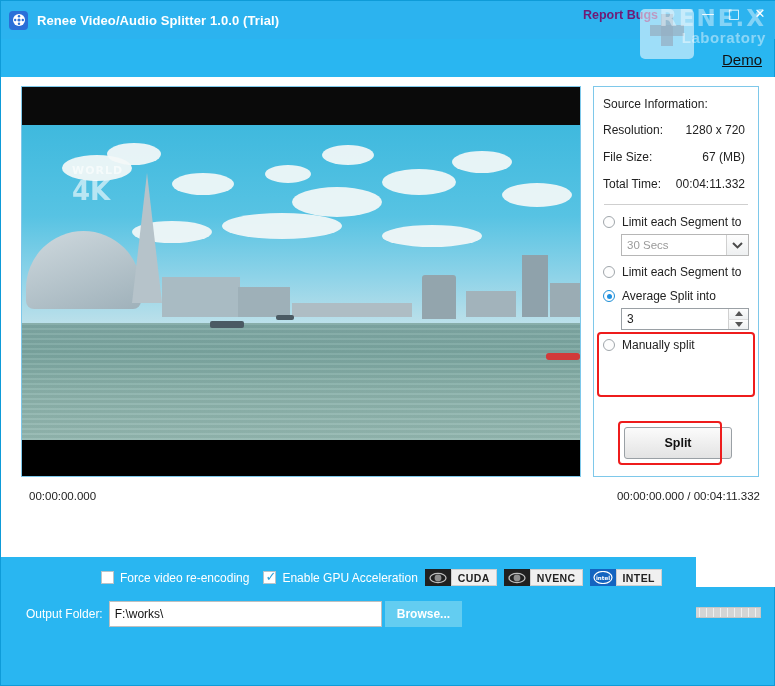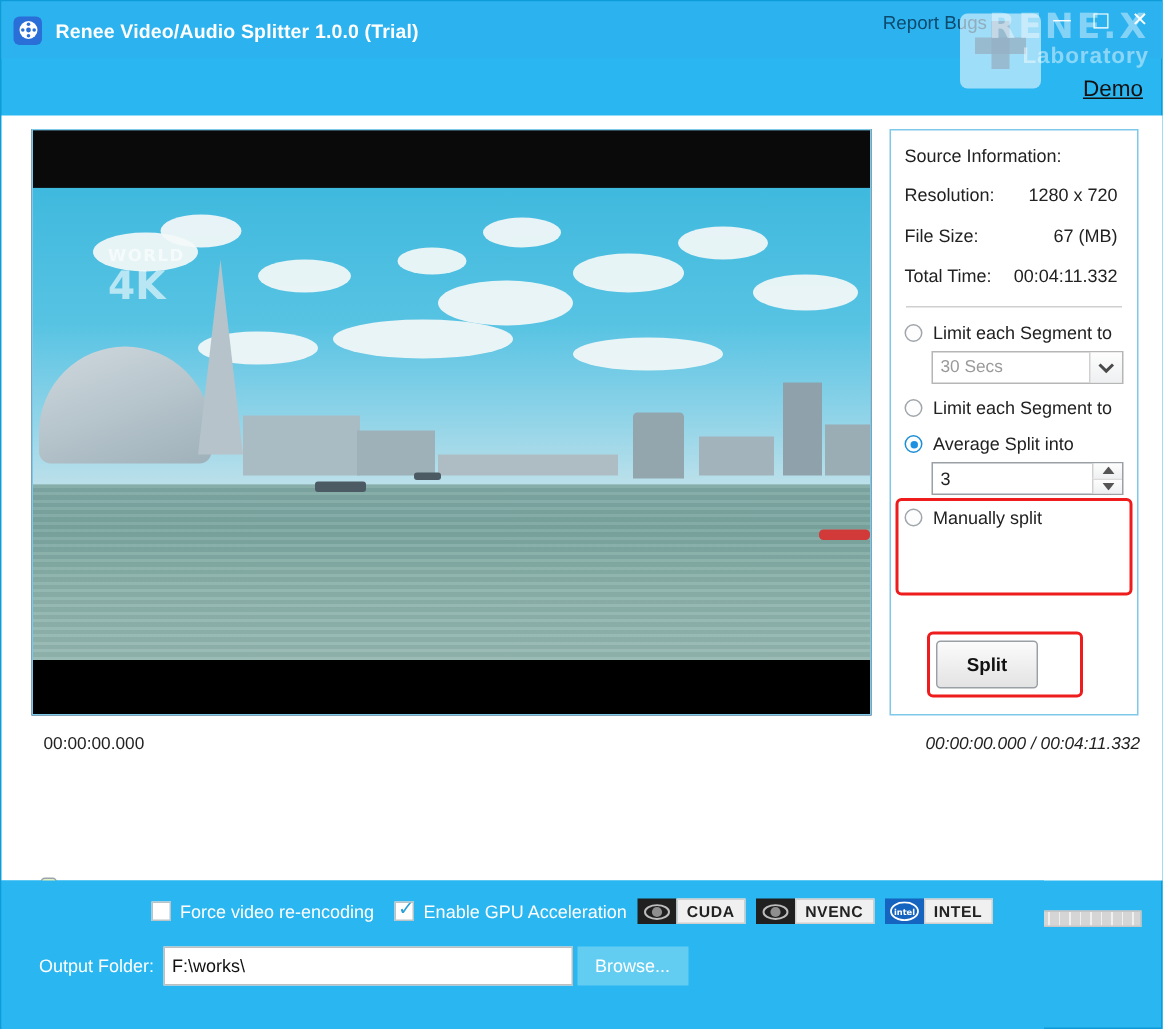--- a/index.html
+++ b/index.html
@@ -30,21 +30,21 @@
     flex: none;
   }
   .app-icon svg { display: block; }
   .app-title {
     margin-left: 9px; color: #ffffff;
     font-size: 13px; font-weight: bold; letter-spacing: .1px;
     white-space: nowrap;
   }
   .report-bugs {
     position: absolute; right: 118px; top: 7px;
-    color: #0c4a6e; font-size: 12.5px; font-weight: normal;
+    color: #701a75; font-size: 12.5px; font-weight: bold;
     white-space: nowrap; cursor: pointer;
   }
   .wm {
     position: absolute; right: 4px; top: 2px;
     width: 170px; height: 62px;
     pointer-events: none;
   }
   .wm-text {
     position: absolute; right: 6px; top: 2px;
     font-size: 23px; font-weight: bold; letter-spacing: 2px;
@@ -204,31 +204,31 @@
     cursor: pointer;
   }
   .spin .sb + .sb { border-top: 1px solid #dcdcdc; }
 
   .hl-box {
     position: absolute; border: 2px solid #ee1c1c; border-radius: 4px;
     pointer-events: none;
   }
   .split-btn {
     position: absolute; left: 30px; top: 340px;
-    width: 68px; height: 32px;
+    width: 108px; height: 32px;
     border: 1px solid #9aa0a5; border-radius: 3px;
     background: linear-gradient(180deg,#fbfbfb 0%,#efefef 50%,#e3e3e3 100%);
     font-size: 12.5px; font-weight: bold; color: #111111;
     display: flex; align-items: center; justify-content: center;
     cursor: pointer;
   }
 
   
   .tl-time-left { position: absolute; left: 28px; top: 413px; font-size: 11.5px; color: #222222; }
-  .tl-time-right { position: absolute; right: 16px; top: 413px; font-size: 11.5px; color: #222222; font-style: italic; }
+  .tl-time-right { position: absolute; right: 16px; top: 413px; font-size: 11.5px; color: #222222; }
   .track {
     position: absolute; left: 25px; top: 530px; width: 735px; height: 11px;
     background: #d5d5d5; border: 1px solid #c6c6c6;
     background-image: repeating-linear-gradient(90deg, rgba(255,255,255,.65) 0 1px, transparent 1px 7px);
     cursor: pointer;
   }
   .marker {
     position: absolute; width: 11px; height: 20px; cursor: pointer;
     border: 1px solid #9aa4ac; border-radius: 3px 3px 0 0;
   }
@@ -256,21 +256,21 @@
     margin-left: 10px; position: relative; cursor: pointer;
   }
   .vol-knob {
     position: absolute; left: 30%; top: -6px;
     width: 15px; height: 15px; border-radius: 50%;
     background: #fbfbfb; border: 1px solid #b7b7b7;
   }
 
   
   .bottom {
-    position: absolute; left: 0; top: 586px; width: 695px; height: 100px;
+    position: absolute; left: 0; top: 556px; width: 695px; height: 100px;
     background: #29b6f1;
   }
   .gpu-row {
     position: absolute; left: 100px; top: 12px;
     display: flex; align-items: center; font-size: 12px; color: #ffffff;
   }
   .cb {
     width: 13px; height: 13px; background: #ffffff; border: 1px solid #b9c3c8;
     margin-right: 6px; flex: none; position: relative; cursor: pointer;
   }
@@ -294,21 +294,21 @@
   .out-row { position: absolute; left: 25px; top: 44px; display: flex; align-items: center; }
   .out-label { font-size: 12px; color: #ffffff; margin-right: 6px; }
   .out-input {
     width: 273px; height: 26px; background: #ffffff; border: 1px solid #bfbfbf;
     font-size: 12px; color: #111111; padding: 0 5px;
     display: flex; align-items: center; cursor: text;
   }
   .out-btn {
     height: 26px; padding: 0 12px; background: #63cdf1; color: #ffffff;
     font-size: 12px; display: flex; align-items: center; justify-content: center;
-    margin-left: 3px; cursor: pointer; border: none;
+    margin-left: 3px; cursor: pointer; border: none; font-weight: bold;
   }
   .start-btn {
     position: absolute; right: 14px; top: 15px;
     width: 195px; height: 68px; border-radius: 34px;
     background: #f98a10; display: flex; align-items: center; justify-content: center;
     cursor: pointer; gap: 16px;
   }
   .start-label { color: #ffffff; font-size: 26px; }
 </style>
 </head>

